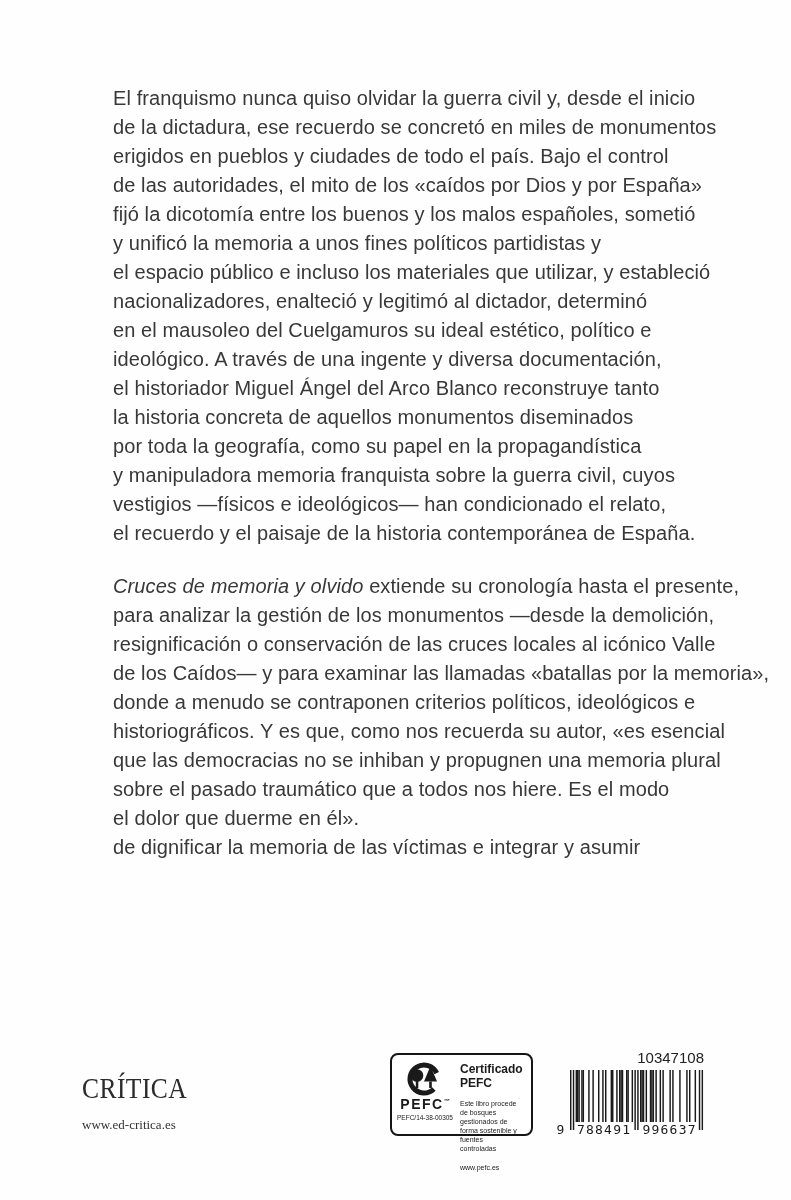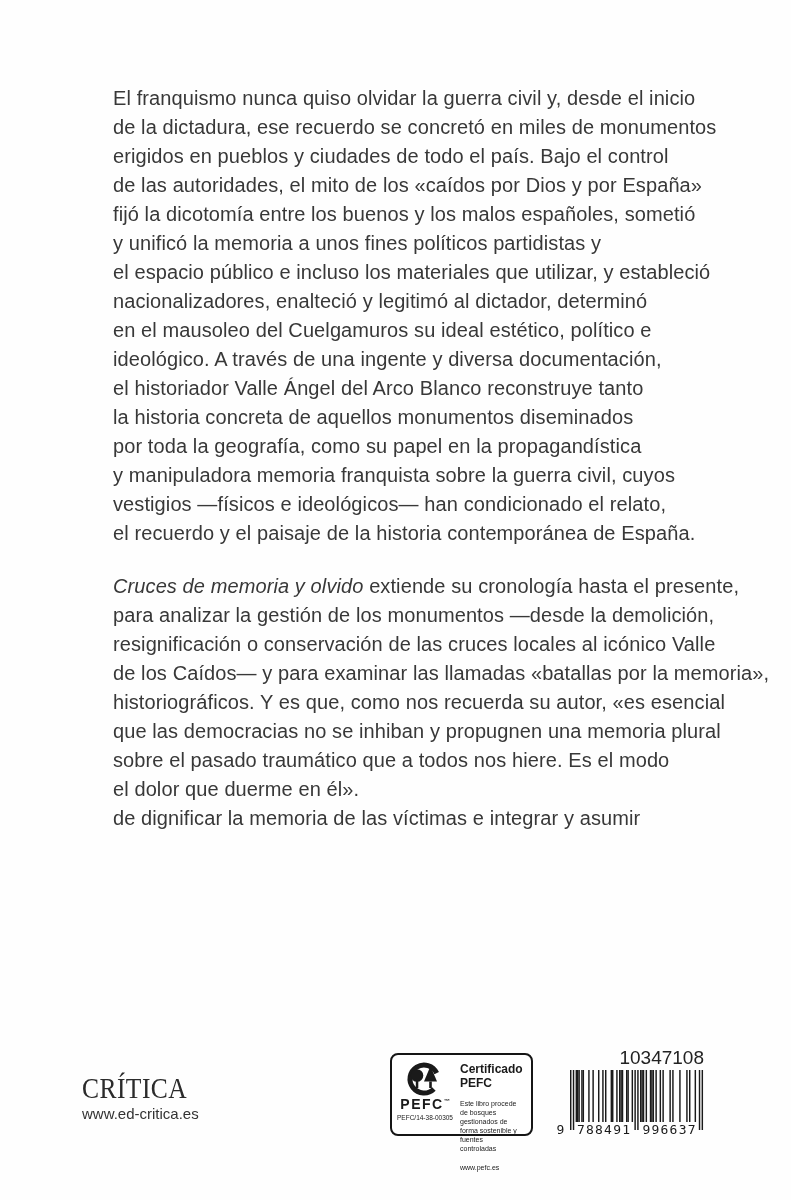--- a/index.html
+++ b/index.html
@@ -29,23 +29,23 @@
   .brand { position: absolute; left: 82px; top: 1072px; color: #2b2b2b; }
   .brand-name {
     font-family: "Liberation Serif", serif;
     font-size: 29px;
     letter-spacing: 0.5px;
     transform: scaleX(0.88);
     transform-origin: left center;
     white-space: nowrap;
   }
   .brand-site {
-    font-family: Liberation Sans, sans-serif;
-    font-size: 15px;
-    margin-top: 0;
+    font-family: Liberation Serif, serif;
+    font-size: 13px;
+    margin-top: 12px;
     color: #333;
   }
 
   
   .pefc-box {
     position: absolute;
     left: 390px; top: 1053px;
     width: 143px; height: 83px;
     border: 2px solid #151515;
     border-radius: 8px;
@@ -65,21 +65,21 @@
   .pefc-right { flex: 1; padding: 7px 4px 5px 2px; font-size: 7px; }
   .pefc-title { font-weight: bold; font-size: 12px; margin-bottom: 9px; }
   .pefc-desc { line-height: 1.3; width: 60px; }
   .pefc-site { margin-top: 10px; }
 
   
   .barcode-block { position: absolute; left: 556px; top: 1049px; width: 150px; }
   .barcode-number {
     text-align: right;
     font-family: "Liberation Sans", sans-serif;
-    font-size: 19px;
+    font-size: 15px;
     color: #222;
     padding-right: 2px;
     line-height: 18px;
   }
   .barcode-block svg { display: block; margin-top: 3px; }
   .bcd {
     font-family: "DejaVu Sans Mono", monospace;
     font-size: 13px;
     fill: #1a1a1a;
   }
@@ -92,35 +92,36 @@
       <div class="line">El franquismo nunca quiso olvidar la guerra civil y, desde el inicio</div>
       <div class="line">de la dictadura, ese recuerdo se concretó en miles de monumentos</div>
       <div class="line">erigidos en pueblos y ciudades de todo el país. Bajo el control</div>
       <div class="line">de las autoridades, el mito de los «caídos por Dios y por España»</div>
       <div class="line">fijó la dicotomía entre los buenos y los malos españoles, sometió</div>
       <div class="line">y unificó la memoria a unos fines políticos partidistas y</div>
       <div class="line">el espacio público e incluso los materiales que utilizar, y estableció</div>
       <div class="line">nacionalizadores, enalteció y legitimó al dictador, determinó</div>
       <div class="line">en el mausoleo del Cuelgamuros su ideal estético, político e</div>
       <div class="line">ideológico. A través de una ingente y diversa documentación,</div>
-      <div class="line">el historiador Valle Ángel del Arco Blanco reconstruye tanto</div>
+      <div class="line">el historiador Miguel Ángel del Arco Blanco reconstruye tanto</div>
       <div class="line">la historia concreta de aquellos monumentos diseminados</div>
       <div class="line">por toda la geografía, como su papel en la propagandística</div>
       <div class="line">y manipuladora memoria franquista sobre la guerra civil, cuyos</div>
       <div class="line">vestigios —físicos e ideológicos— han condicionado el relato,</div>
       <div class="line">el recuerdo y el paisaje de la historia contemporánea de España.</div>
     </div>
   <div class="para2">
     <div class="line">
       <em>Cruces de memoria y olvido</em><span> extiende su cronología hasta el presente,</span>
     </div>
     <div>
         <div class="line">para analizar la gestión de los monumentos —desde la demolición,</div>
         <div class="line">resignificación o conservación de las cruces locales al icónico Valle</div>
         <div class="line">de los Caídos— y para examinar las llamadas «batallas por la memoria»,</div>
+        <div class="line">donde a menudo se contraponen criterios políticos, ideológicos e</div>
         <div class="line">historiográficos. Y es que, como nos recuerda su autor, «es esencial</div>
         <div class="line">que las democracias no se inhiban y propugnen una memoria plural</div>
         <div class="line">sobre el pasado traumático que a todos nos hiere. Es el modo</div>
         <div class="line">el dolor que duerme en él».</div>
         <div class="line">de dignificar la memoria de las víctimas e integrar y asumir</div>
       </div>
   </div>
 </div>
 
 <div class="brand">

